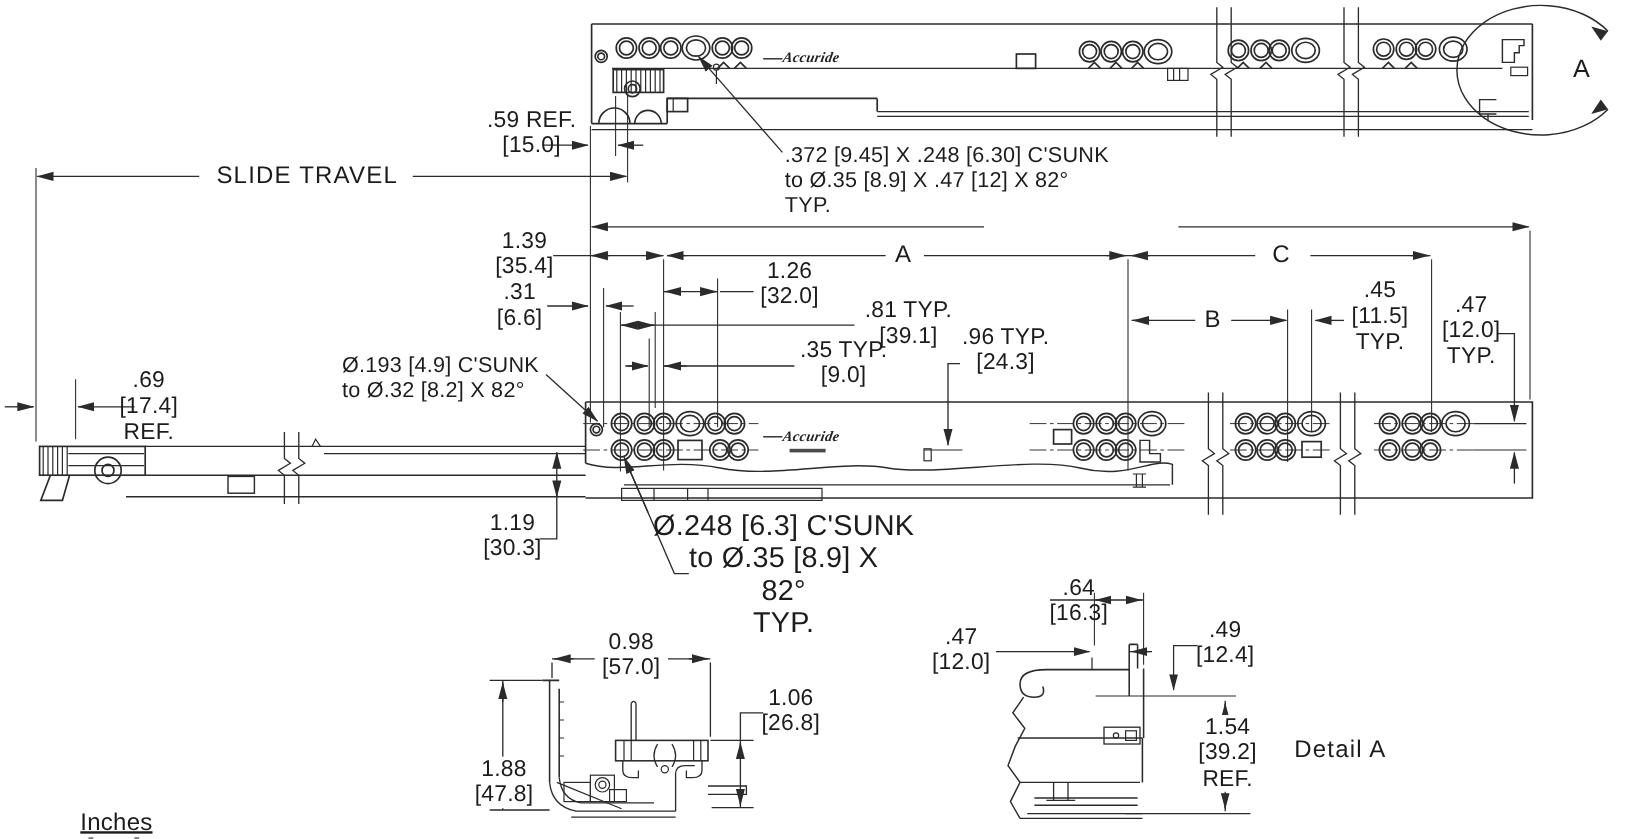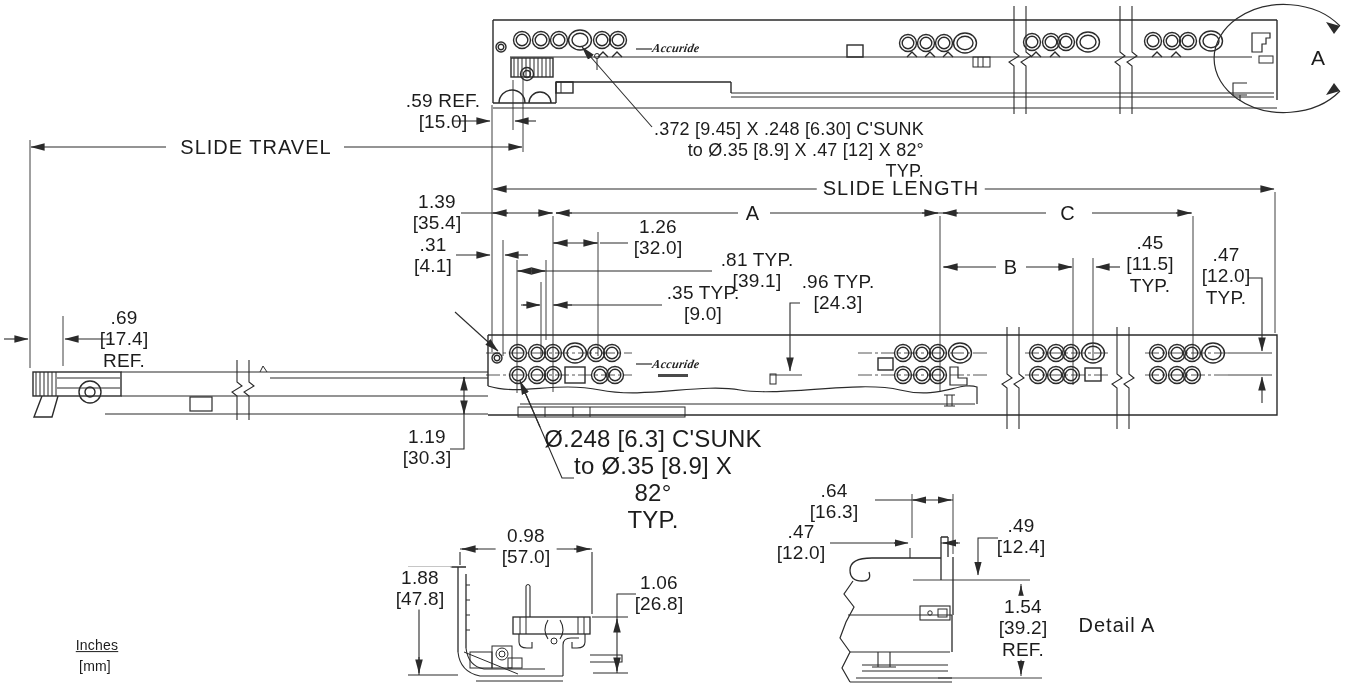--- a/index.html
+++ b/index.html
@@ -4,23 +4,23 @@
 <style>
   html,body{margin:0;padding:0;background:#fff;}
   #stage{position:relative;width:1361px;height:699px;background:#fff;overflow:hidden;
          font-family:"Liberation Sans",sans-serif;}
   #linework{position:absolute;left:0;top:0;}
   .lbl{position:absolute;transform:translate(-50%,-50%);
        font:19px/1.13 "Liberation Sans",sans-serif;color:#1c1c1c;
        text-align:center;white-space:pre-line;letter-spacing:.2px;}
   .big{font-size:20px;letter-spacing:1px;}
   .bg{background:#fff;padding:0 6px;}
-  .tl{transform:none;text-align:right;font-size:18px;line-height:1.18;}
+  .tl{transform:none;text-align:left;font-size:18px;line-height:1.18;}
   .marker{font-size:21px;}
-  .units{font-size:14px;}
+  .units{font-size:20px;margin-top:40px;}
   .underline{text-decoration:underline;}
   .logo{font:italic bold 12px "Liberation Serif",serif;color:#222;
         transform:translate(-50%,-50%) skewX(-10deg);letter-spacing:.3px;white-space:nowrap;}
 </style>
 </head>
 <body>
 
 <div id="stage">
 
 <svg id="linework" width="1361" height="699" viewBox="0 0 1361 699">
@@ -316,58 +316,59 @@
     </g>
   </g>
 </svg>
 
   <div class="lbl big bg" style="left:256px;top:147px">SLIDE TRAVEL</div>
   <div class="lbl" style="left:443px;top:111px">.59 REF.
 [15.0]</div>
   <div class="lbl tl" style="left:654px;top:119px">.372 [9.45] X .248 [6.30] C'SUNK
 to Ø.35 [8.9] X .47 [12] X 82°
 TYP.</div>
-  <div class="lbl big bg" style="left:901px;top:188px">SLIDE LENGTH</div>
   <div class="lbl" style="left:437px;top:212px">1.39
 [35.4]</div>
   <div class="lbl big bg" style="left:753px;top:213px">A</div>
   <div class="lbl big bg" style="left:1068px;top:213px">C</div>
   <div class="lbl" style="left:433px;top:255px">.31
-[4.1]</div>
+[6.6]</div>
   <div class="lbl" style="left:658px;top:237px">1.26
 [32.0]</div>
   <div class="lbl" style="left:757px;top:270px">.81 TYP.
 [39.1]</div>
   <div class="lbl" style="left:703px;top:303px">.35 TYP.
 [9.0]</div>
   <div class="lbl" style="left:838px;top:292px">.96 TYP.
 [24.3]</div>
   <div class="lbl big bg" style="left:1011px;top:267px">B</div>
   <div class="lbl" style="left:1150px;top:264px">.45
 [11.5]
 TYP.</div>
   <div class="lbl" style="left:1226px;top:276px">.47
 [12.0]
 TYP.</div>
   <div class="lbl" style="left:124px;top:339px">.69
 [17.4]
 REF.</div>
+  <div class="lbl tl" style="left:285px;top:294px">Ø.193 [4.9] C'SUNK
+to Ø.32 [8.2] X 82°</div>
   <div class="lbl" style="left:427px;top:447px">1.19
 [30.3]</div>
   <div class="lbl" style="left:653px;top:479px;font-size:24px">Ø.248 [6.3] C'SUNK
 to Ø.35 [8.9] X
 82°
 TYP.</div>
   <div class="lbl bg" style="left:526px;top:546px">0.98
 [57.0]</div>
-  <div class="lbl bg" style="left:420px;top:588px">1.88
+  <div class="lbl bg" style="left:420px;top:652px">1.88
 [47.8]</div>
   <div class="lbl" style="left:659px;top:593px">1.06
 [26.8]</div>
-  <div class="lbl" style="left:834px;top:501px">.64
+  <div class="lbl" style="left:899px;top:501px">.64
 [16.3]</div>
   <div class="lbl" style="left:801px;top:542px">.47
 [12.0]</div>
   <div class="lbl" style="left:1021px;top:536px">.49
 [12.4]</div>
   <div class="lbl bg" style="left:1023px;top:628px">1.54
 [39.2]
 REF.</div>
   <div class="lbl big" style="left:1117px;top:625px">Detail A</div>
   <div class="lbl marker" style="left:1318px;top:58px">A</div>

